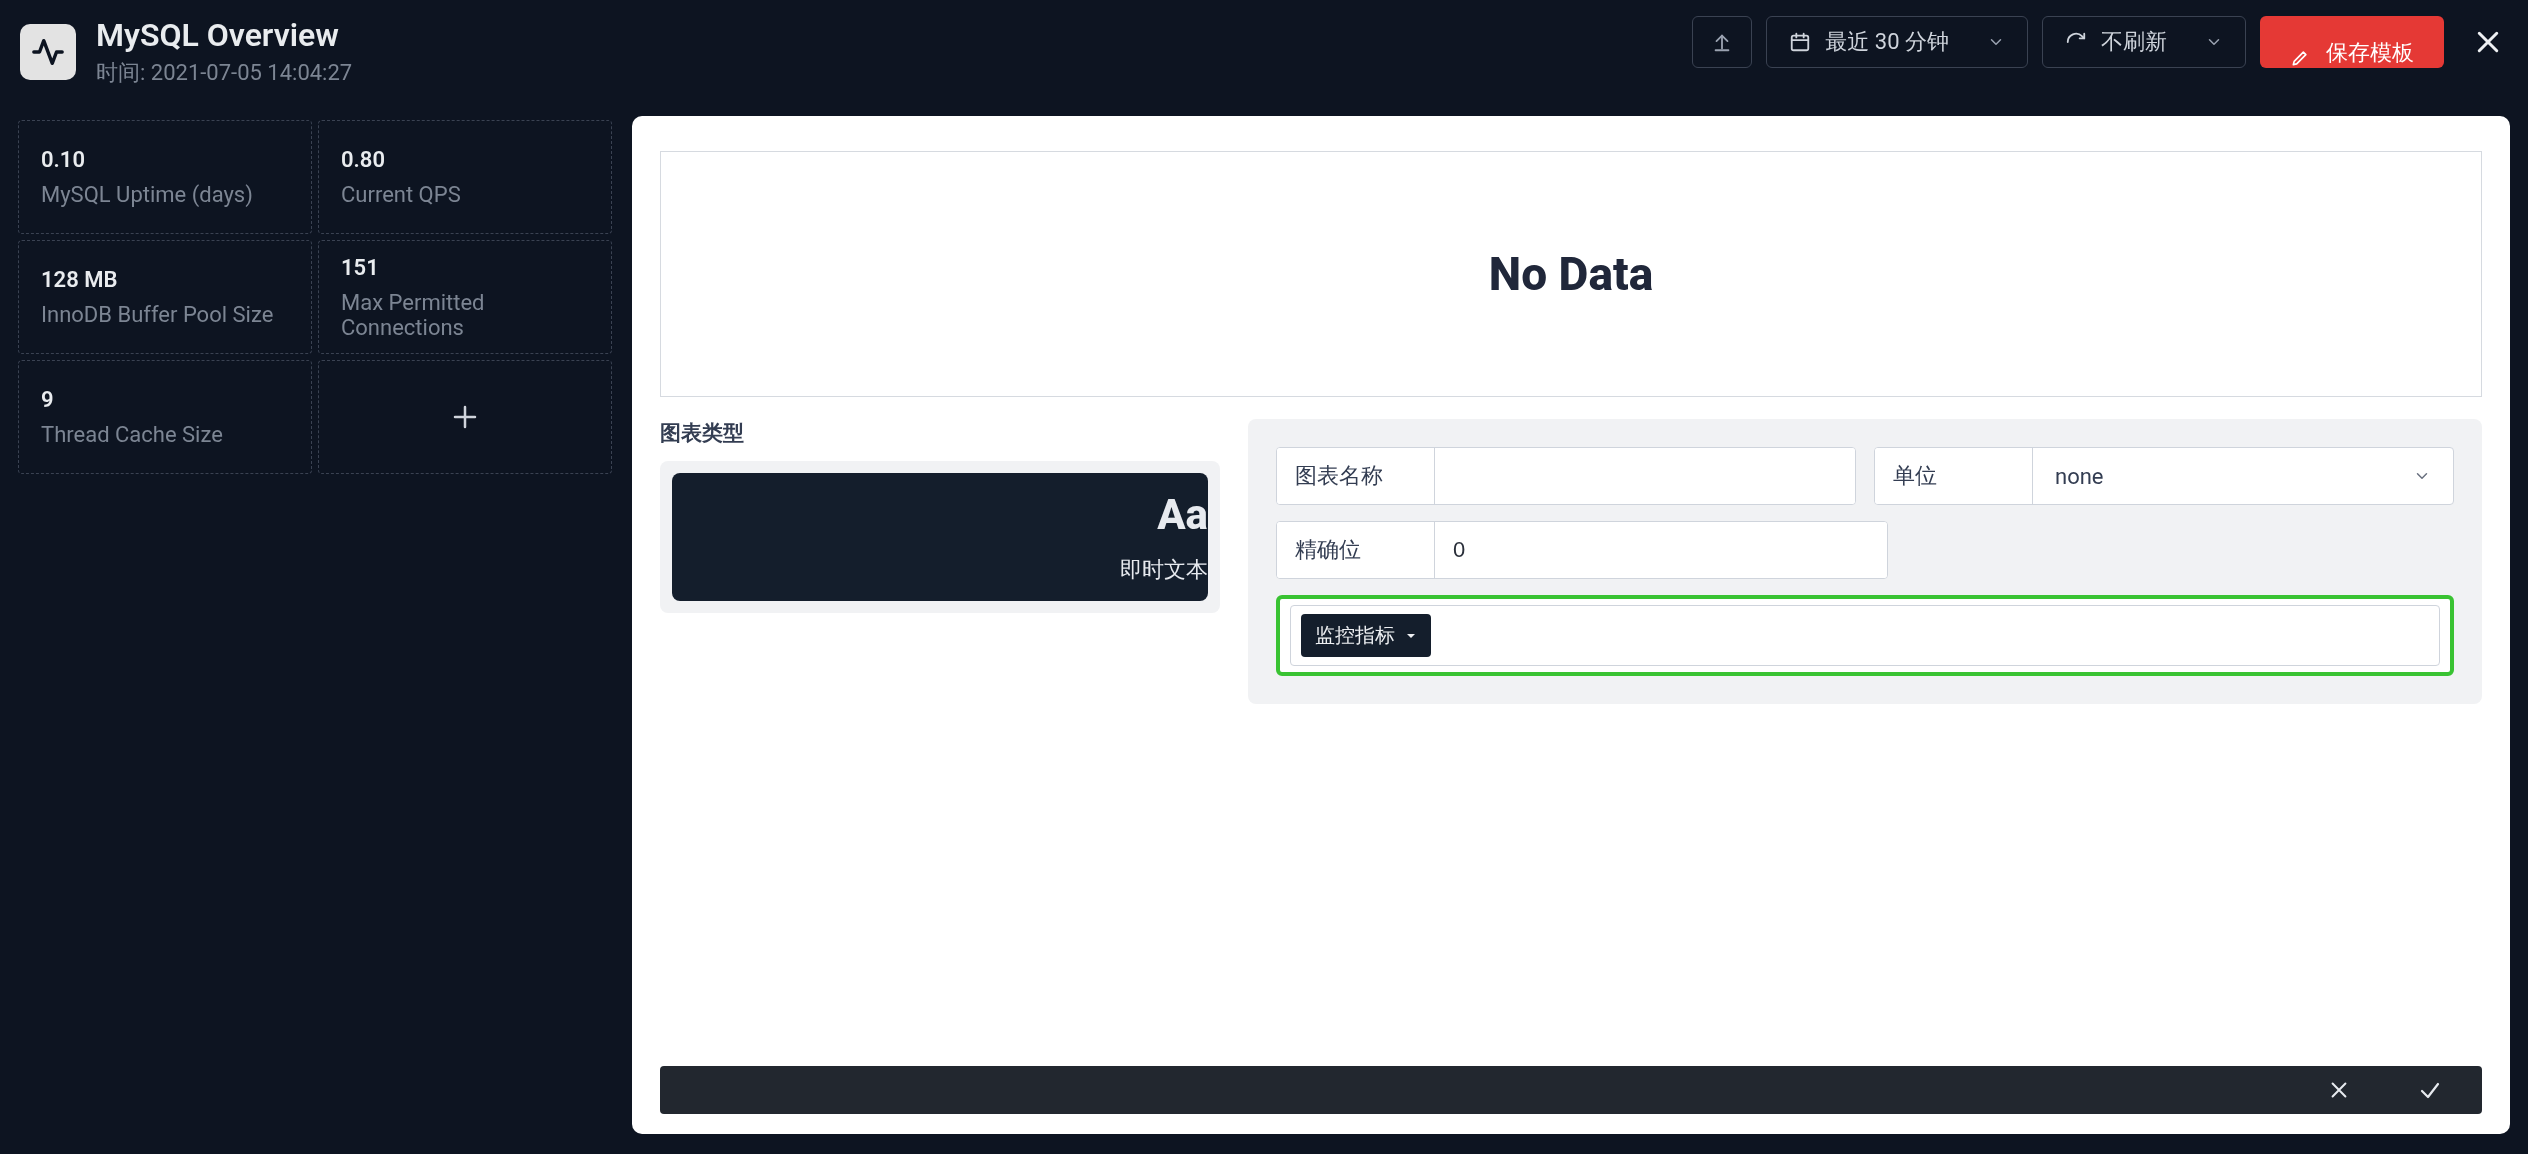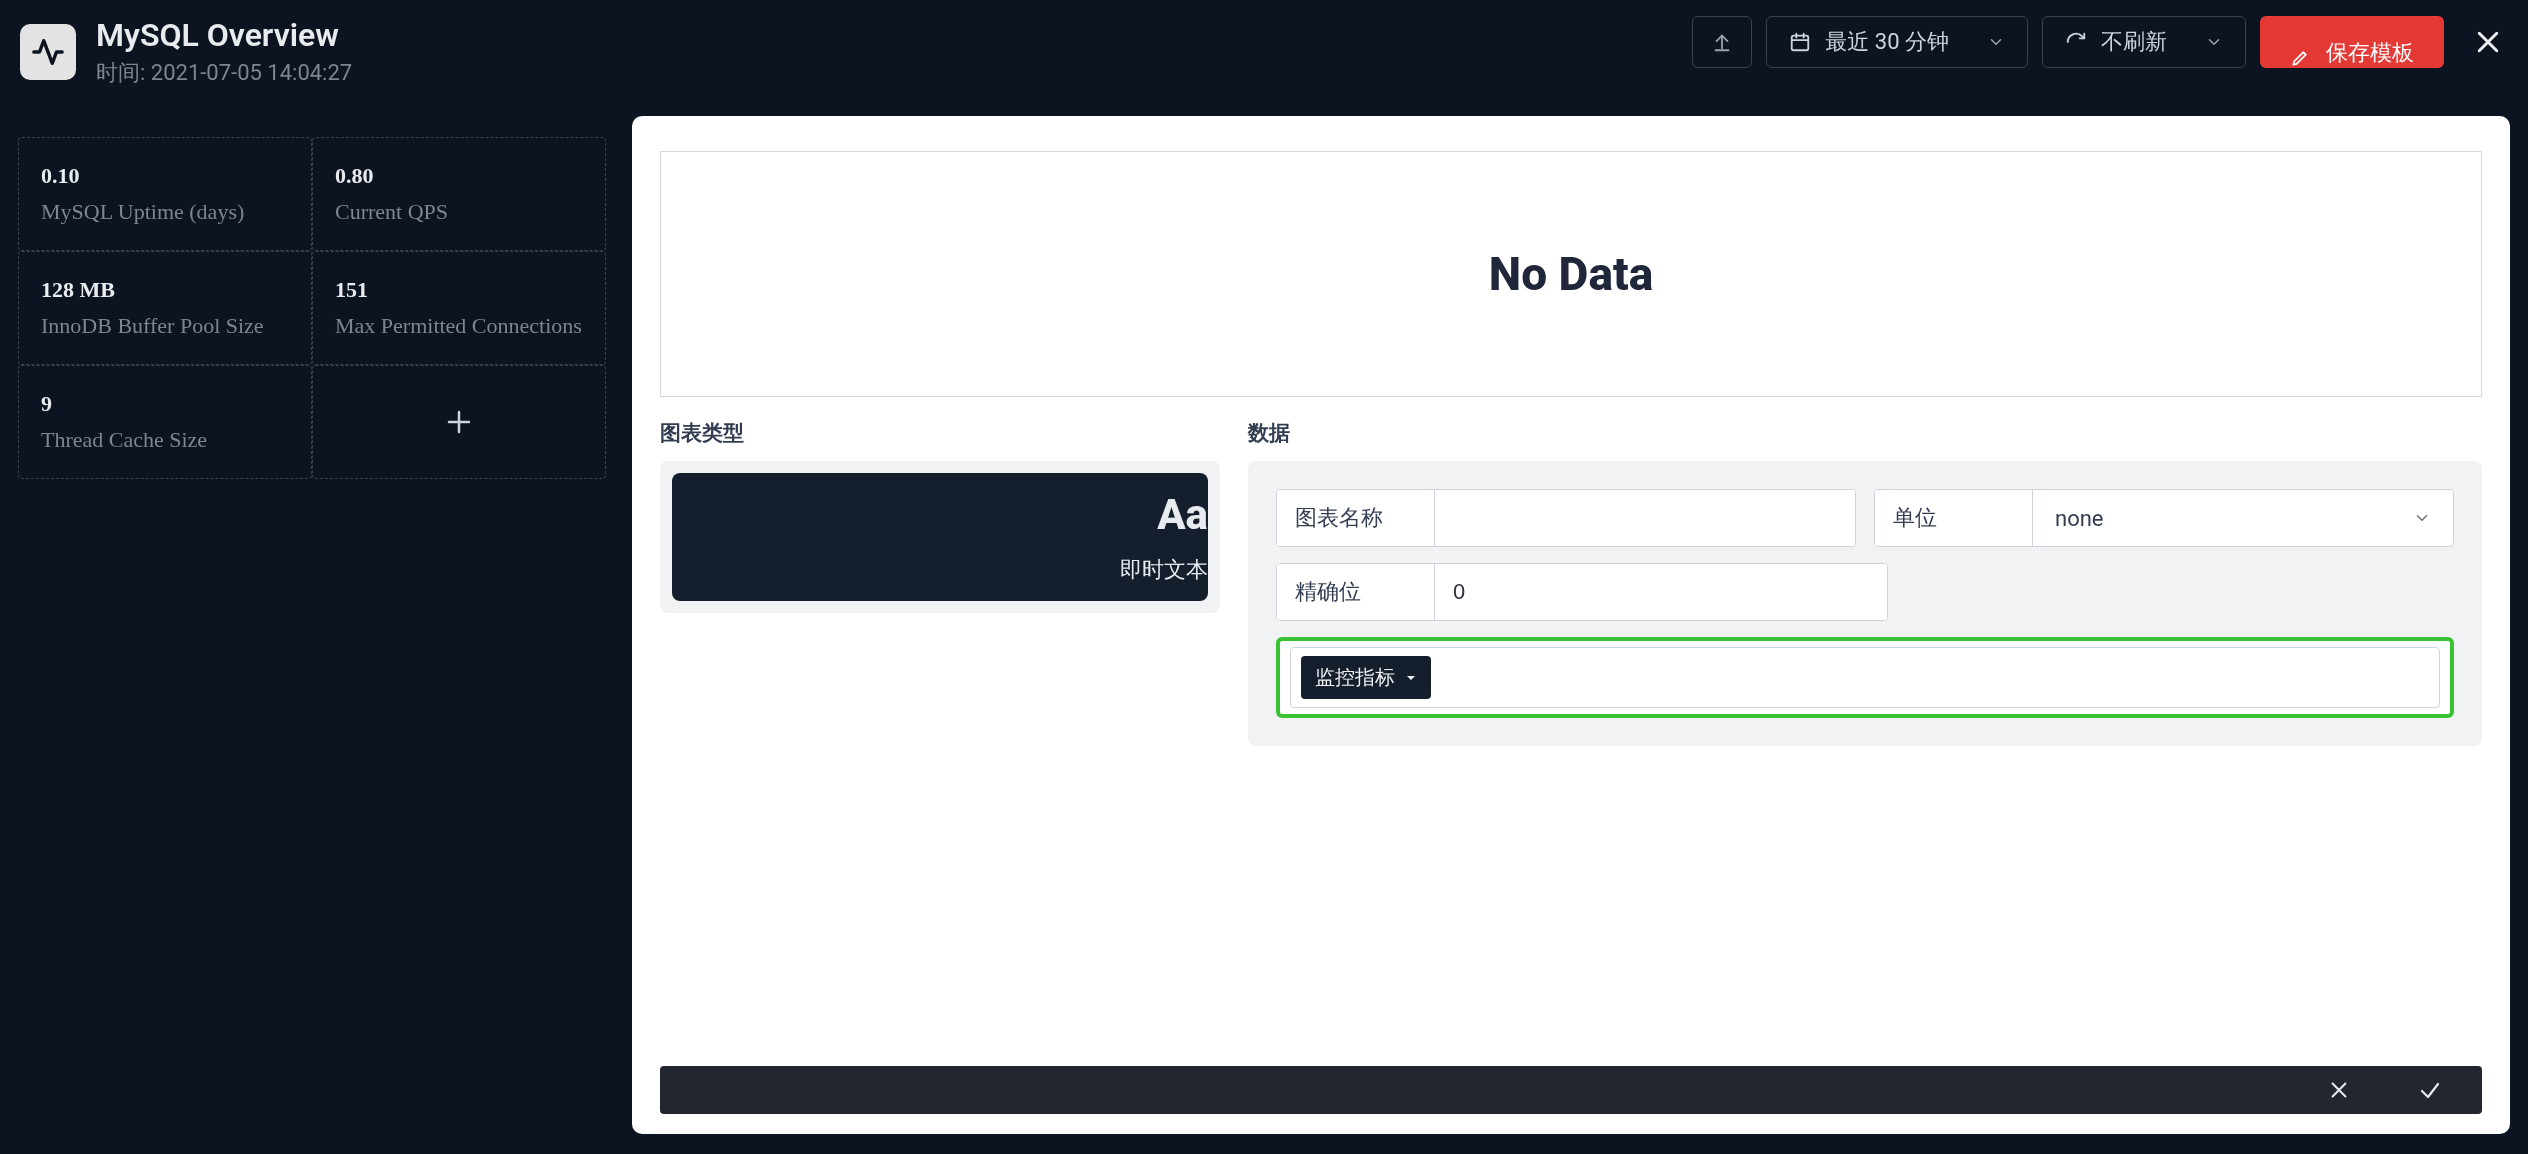--- a/index.html
+++ b/index.html
@@ -36,23 +36,23 @@
   .hbtn .chev { margin-left:24px; }
   .savebtn {
     height:52px; border:none; background:#e53935; color:#ffffff;
     border-radius:6px; padding:0 30px; font-size:22px; font-weight:500;
     display:flex; align-items:flex-end; gap:16px; cursor:pointer;
   }
   .closex { width:40px; height:40px; display:flex; align-items:center; justify-content:center; color:#eef0f3; cursor:pointer; margin-left:10px; }
 
   
   .side-grid {
-    position:absolute; left:18px; top:137px;
+    position:absolute; left:18px; top:120px;
     display:grid; grid-template-columns: 294px 294px; grid-auto-rows:114px;
-    font-family:Liberation Serif, serif;
+    gap:6px;
   }
   .tile {
     border:1.5px dashed #3a4252; border-radius:4px;
     padding:18px 22px; display:flex; flex-direction:column; justify-content:center;
     gap:10px;
   }
   .tile .val { color:#e9ecef; font-size:22px; font-weight:600; }
   .tile .lbl { color:#7c8593; font-size:22px; }
   .addtile {
     border:1.5px dashed #3a4252; border-radius:4px;
@@ -217,21 +217,20 @@
         <div class="sec-title">图表类型</div>
         <div class="chart-type-box">
           <div class="chart-type-item">
             <div class="aa">Aa</div>
             <div class="ctlabel">即时文本</div>
           </div>
         </div>
       </div>
 
       <div class="data-col">
-        <div class="sec-title">数据</div>
         <div class="data-box">
 
           <div class="form-row">
             <div class="igrp">
               <div class="ilabel">图表名称</div>
               <input class="iinput" value="" style="">
             </div>
             <div class="igrp">
               <div class="ilabel">单位</div>
               <div class="isel">

